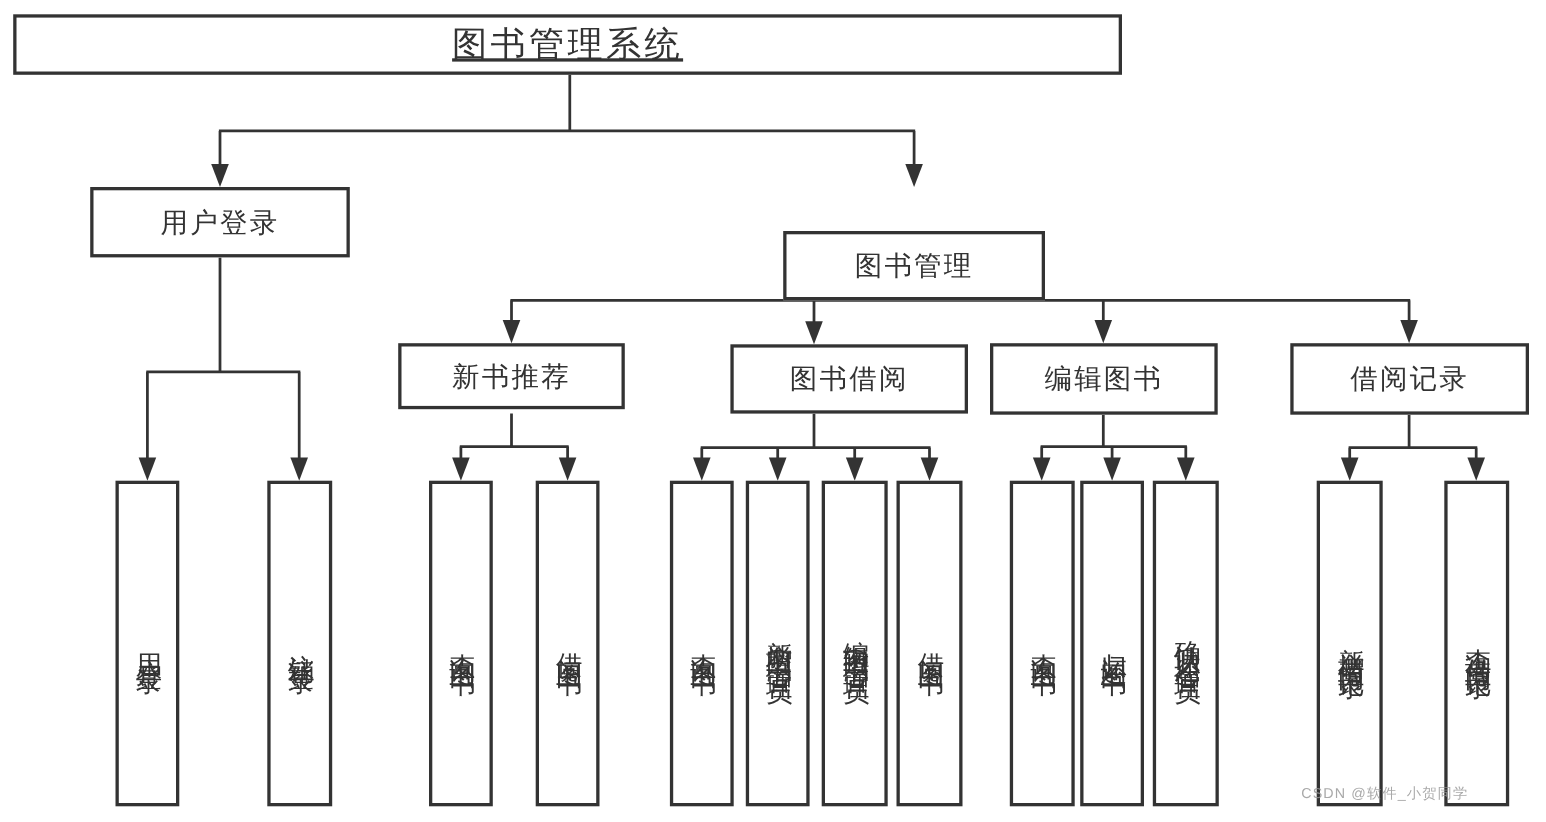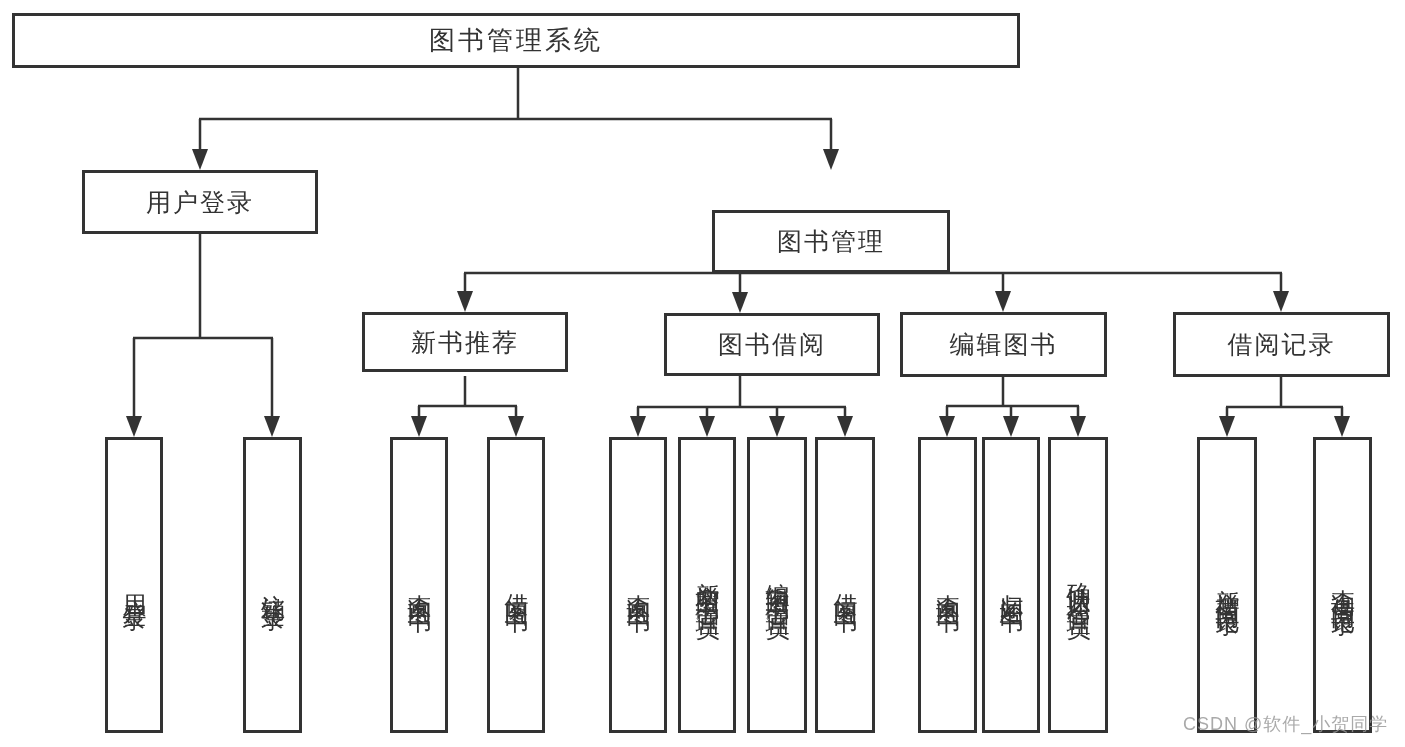--- a/index.html
+++ b/index.html
@@ -15,32 +15,32 @@
   .node{
     position:absolute;
     box-sizing:border-box;
     background:#ffffff;
     border:3px solid #333333;
     display:flex;
     align-items:center;
     justify-content:center;
   }
   .hbox{font-size:25px;letter-spacing:2px;white-space:nowrap;}
-  .rootbox{font-size:26px;letter-spacing:3px;}
+  .rootbox{font-size:32px;letter-spacing:3px;text-decoration:underline;}
   .leaf span{
     writing-mode:vertical-rl;
     text-orientation:mixed;
     font-size:24px;
     letter-spacing:5px;
     line-height:1.2;
   }
   .watermark{
     position:absolute;
     left:1183px;top:712px;
-    font-size:18px;
+    font-size:13px;
     letter-spacing:1px;
     color:rgba(150,150,150,0.82);
     white-space:nowrap;
     z-index:5;
   }
 </style>
 </head>
 <body>
 
 <div id="stage">

